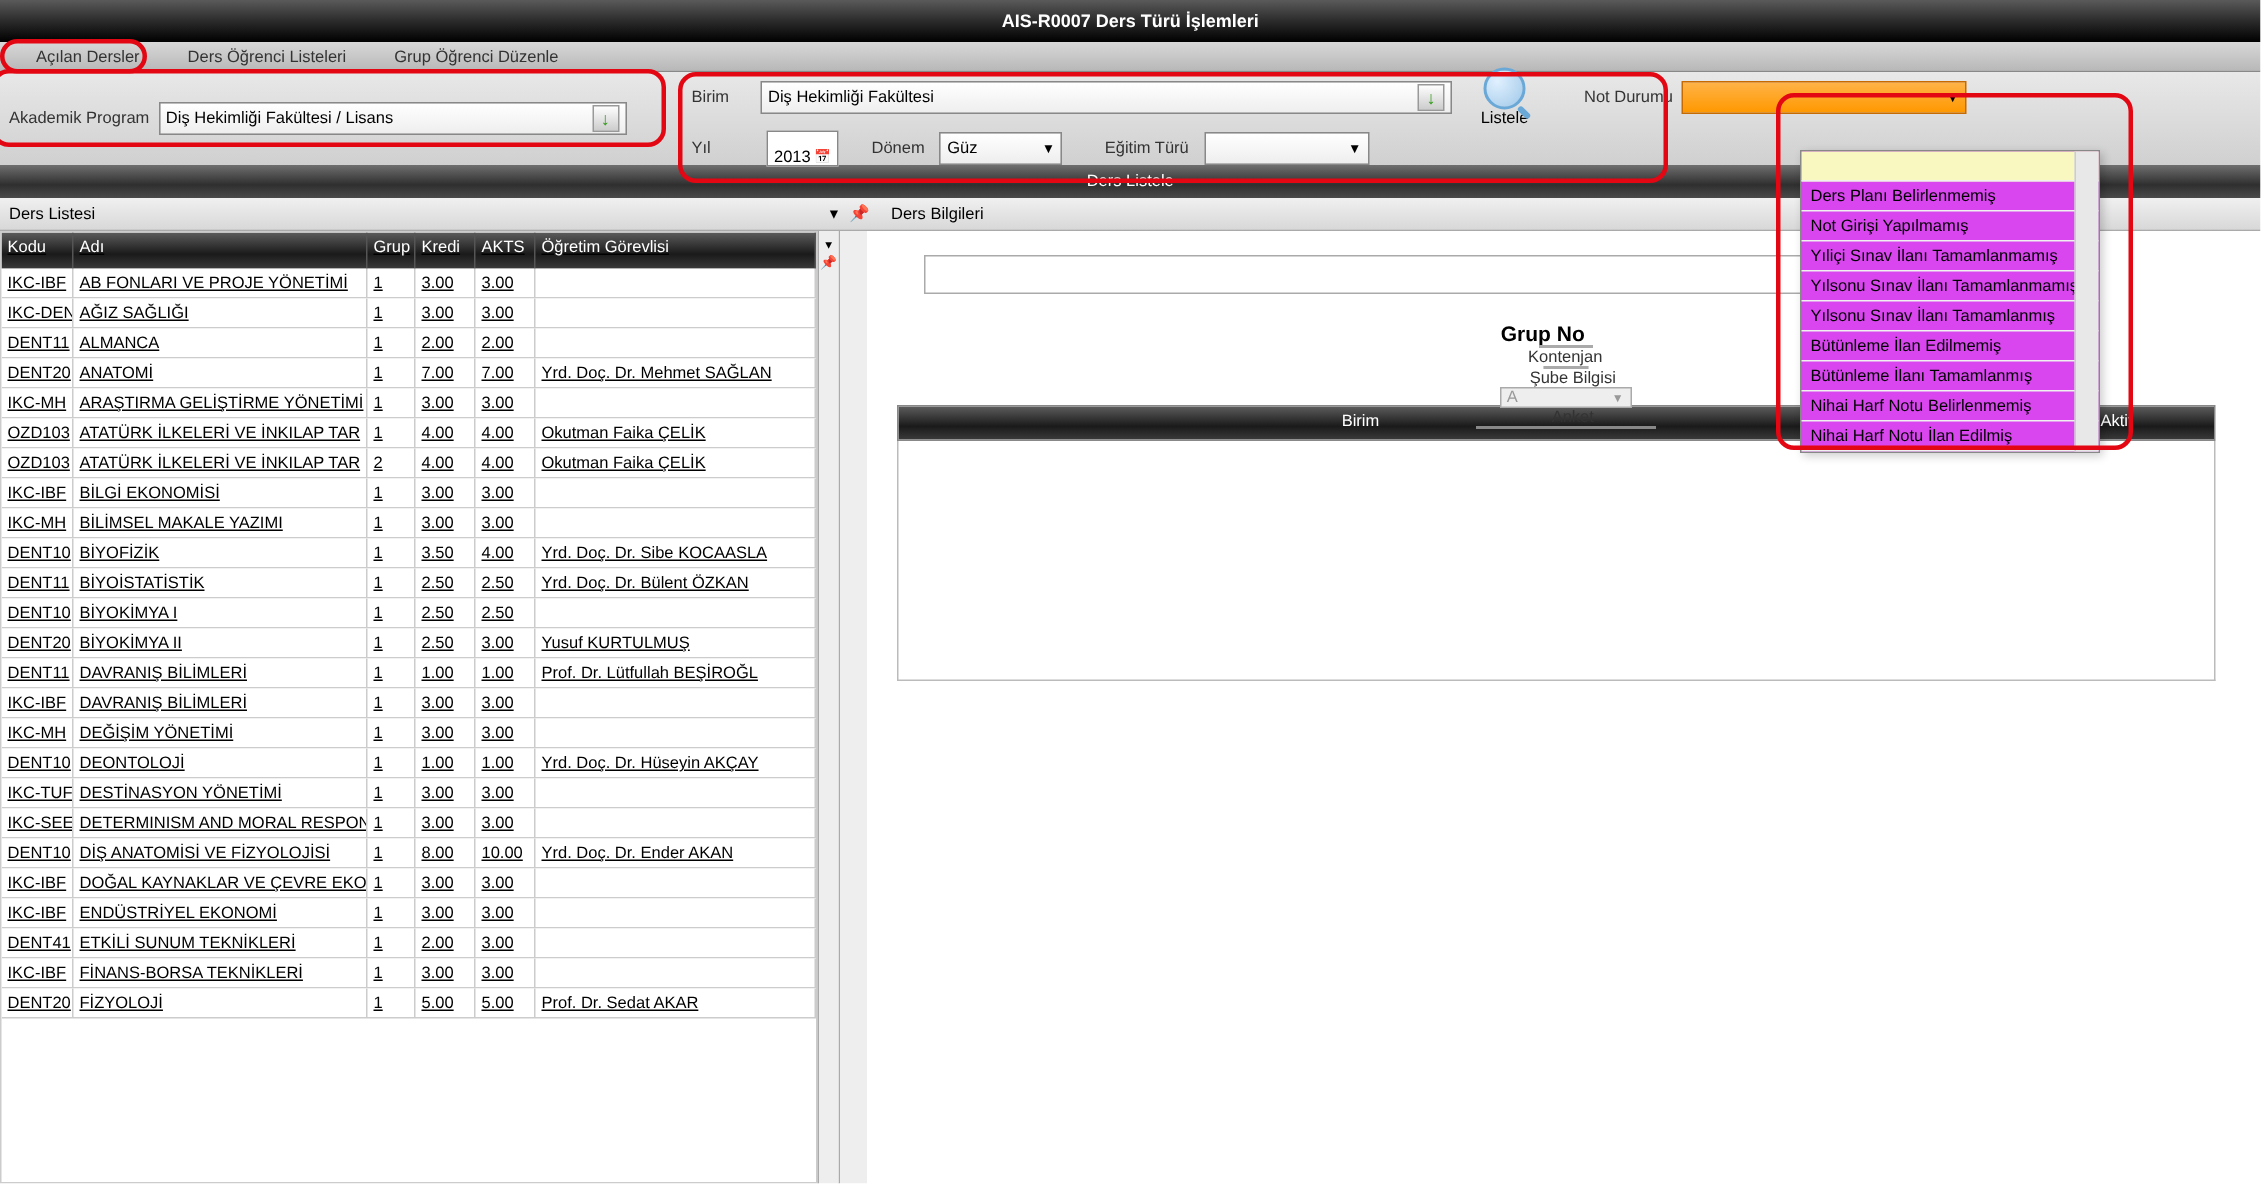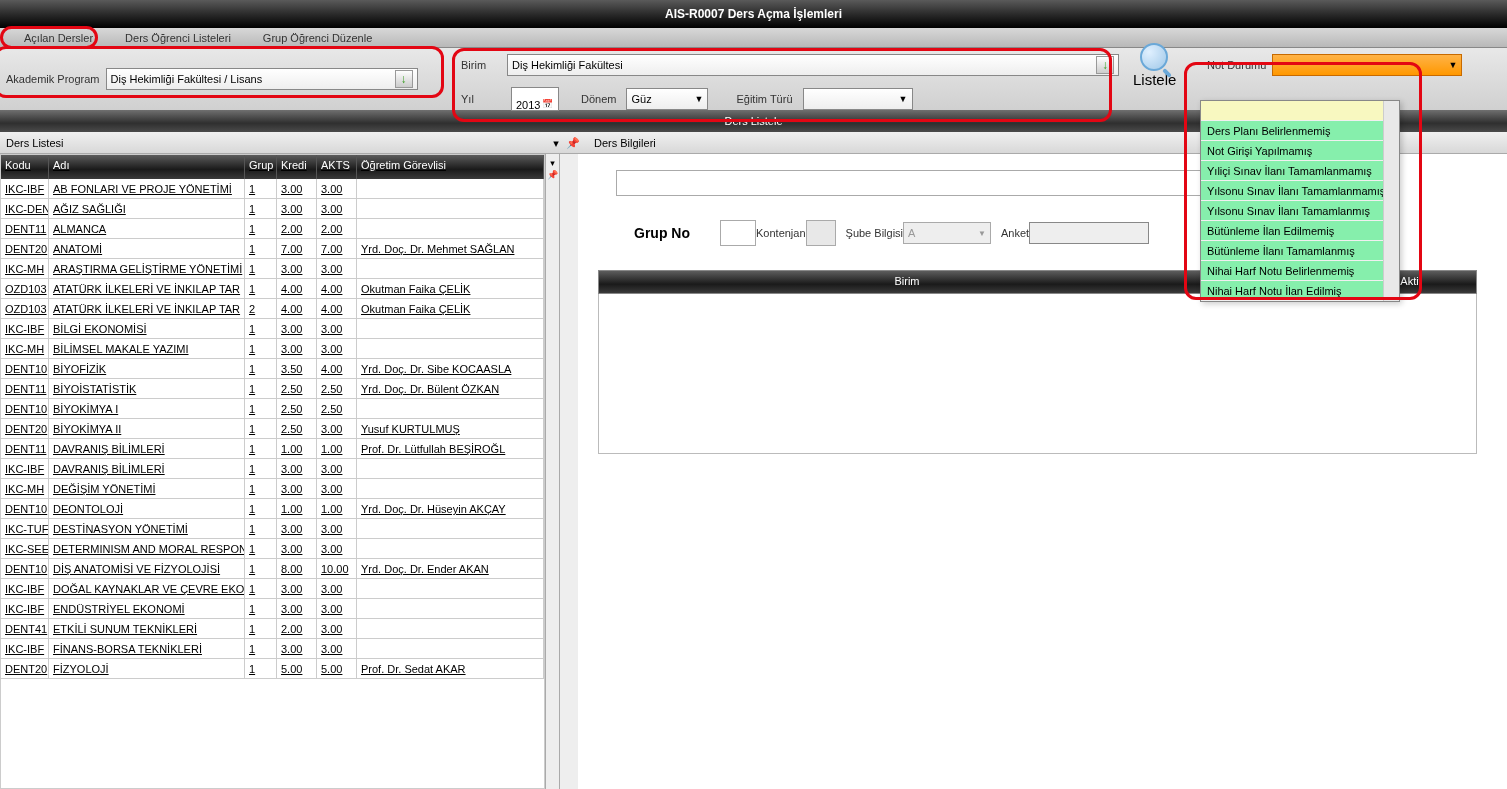--- a/index.html
+++ b/index.html
@@ -181,22 +181,23 @@
     flex: 1;
     padding: 8px 30px 8px 20px;
   }
   .detail-top {
     margin: 8px 0 18px 18px;
   }
   .detail-top input {
     width: 670px; height: 26px; border: 1px solid #aaa; font-size: 12px; padding: 0 6px;
   }
   .detail-mid {
-    display: flex; align-items: center; gap: 0; margin: 0 0 18px 36px;
+    display: flex; align-items: center; gap: 0; margin: 0 0 18px 12px;
     height: 38px;
+    flex-direction: column;
   }
   .grup-lbl { font-weight: bold; font-size: 14px; width: 86px; }
   .small-box { width: 36px; height: 26px; border: 1px solid #aaa; background: #fff; }
   .meds-box { width: 30px; height: 26px; border: 1px solid #aaa; background: #e8e8e8; }
   .sube-combo { width: 88px; height: 22px; border: 1px solid #aaa; background: #eee; display:flex; align-items:center; justify-content:space-between; padding:0 4px; color:#999; font-size:11px;}
   .tabs-row {
     background: linear-gradient(to bottom, #e4e4e4, #c8c8c8);
     height: 24px; display: flex; gap: 14px; padding: 0 10px;
     border: 1px solid #bbb; align-items: center;
   }
@@ -212,39 +213,39 @@
   .dcol-birim { flex: 1; }
   .dcol-kont { width: 130px; }
   .dcol-aktif { width: 130px; border-right: none !important; }
   .detail-grid-body {
     height: 160px; border: 1px solid #bbb; border-top: none; background: #fff;
   }
   .dropdown {
     position: absolute;
     top: 100px; left: 1200px;
     width: 200px;
-    background: #86efac;
+    background: #d946ef;
     border: 1px solid #888;
     z-index: 50;
     box-shadow: 2px 2px 6px rgba(0,0,0,.2);
   }
   .dropdown-item {
     height: 20px; line-height: 20px; padding: 0 6px;
     font-size: 11px; border-bottom: 1px solid #f0f0f0;
   }
   .dropdown-item.blank { background: #f8f8c0; }
   .dd-scroll { width: 16px; position: absolute; right: 0; top: 0; bottom: 0; background: #e8e8e8; border-left: 1px solid #ccc; }
   .filter-inner-row1 { display:flex; align-items:center; gap:6px; width:100%; height:26px;}
   .filter-inner-row2 { display:flex; align-items:center; gap:10px; width:100%; height:26px;}
 </style>
 </head>
 <body>
 
 <div class="titlebar">
-  <span>AIS-R0007 Ders Açma İşlemleri</span>
+  <span>AIS-R0007 Ders Türü İşlemleri</span>
 </div>
 
 <div class="menubar">
   <div class="menubar-item">Açılan Dersler</div>
   <div class="menubar-item">Ders Öğrenci Listeleri</div>
   <div class="menubar-item">Grup Öğrenci Düzenle</div>
 </div>
 
 <div class="filter-row">
   <div class="filter-left">
@@ -252,29 +253,29 @@
     <div class="combo" style="width:312px">
       <span style="flex:1">Diş Hekimliği Fakültesi / Lisans</span>
       <div class="arrow-btn">
           <span class="arrow-green">↓</span>
         </div>
     </div>
   </div>
   <div class="filter-right">
     <div class="filter-inner-row1">
       <span class="lbl" style="width:40px">Birim</span>
-      <div class="combo" style="width:612px">
+      <div class="combo" style="width:461px">
         <span style="flex:1">Diş Hekimliği Fakültesi</span>
         <div class="arrow-btn">
             <span class="arrow-green">↓</span>
           </div>
       </div>
       <div class="listele-btn" style="margin-left:8px">
         <div class="mag"></div>
-        <div style="font-size:15px">Listele</div>
+        <div style="font-size:11px">Listele</div>
       </div>
       <span class="lbl" style="margin-left:26px">Not Durumu</span>
       <div class="not-durumu-arrow">
           <span>▼</span>
         </div>
     </div>
     <div class="filter-inner-row2">
       <span class="lbl" style="width:40px">Yıl</span>
       <div class="tiny-input">
         <span>2013</span>

